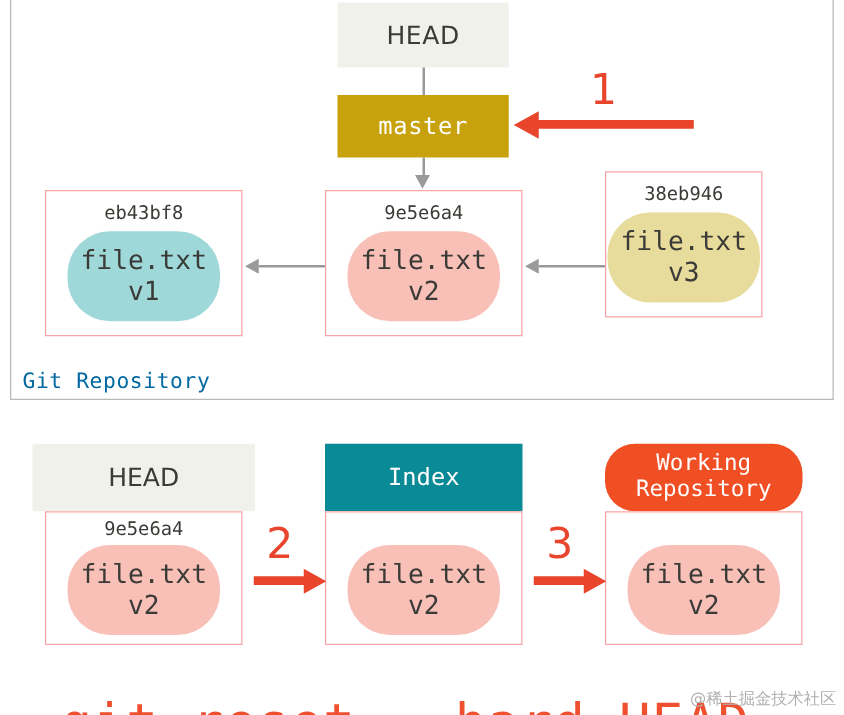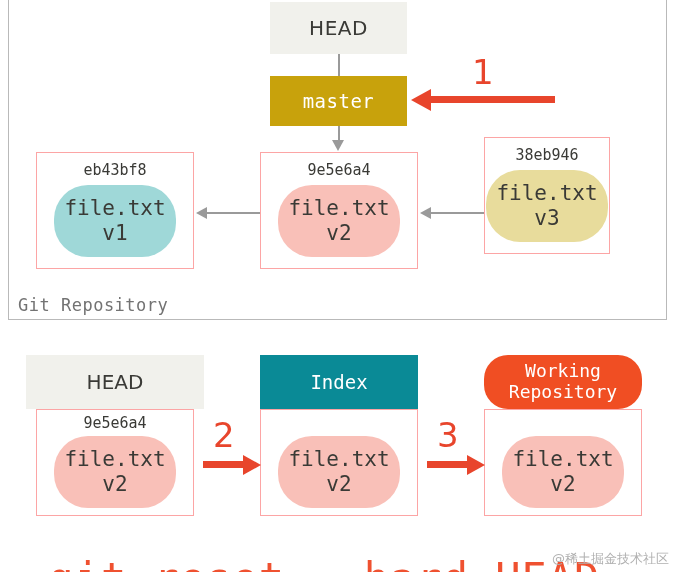--- a/index.html
+++ b/index.html
@@ -28,21 +28,21 @@
     border: 1px solid #b9b9b9;
     border-top: none;
     box-sizing: border-box;
   }
   .repo-label {
     position: absolute;
     left: 18px;
     top: 295px;
     font-family: "DejaVu Sans Mono", monospace;
     font-size: 17px;
-    color: #737373;
+    color: #0369a1;
     letter-spacing: 0.5px;
     white-space: nowrap;
   }
 
   
   .head-box {
     position: absolute;
     background: #f1f1ec;
     display: flex;
     align-items: center;

